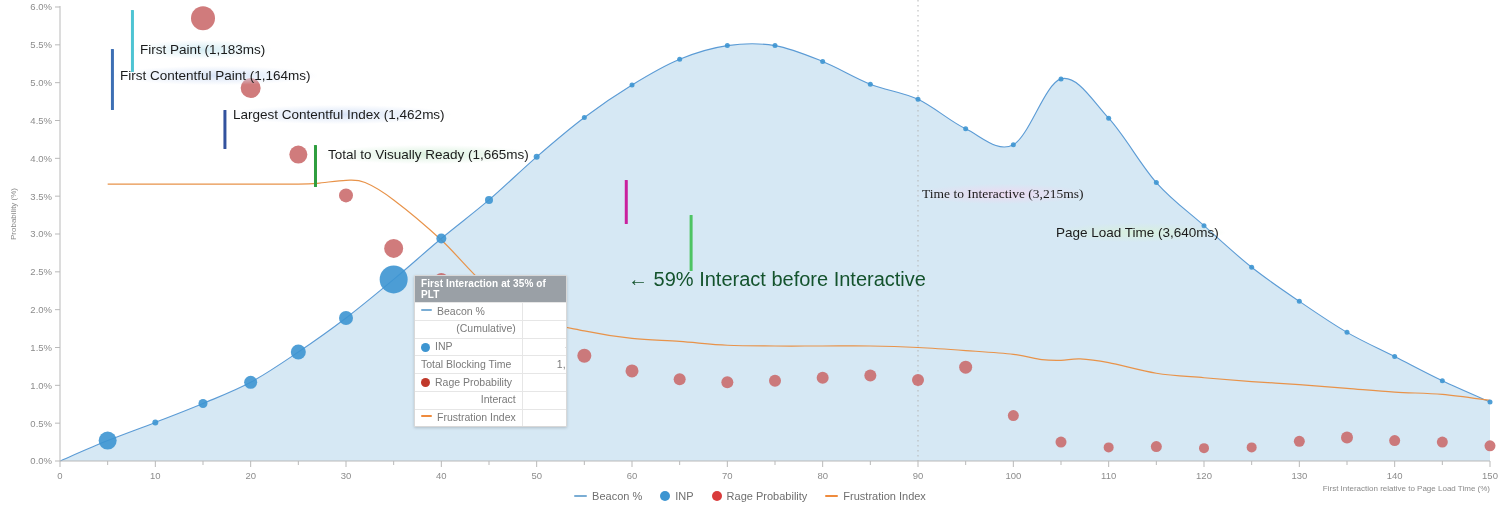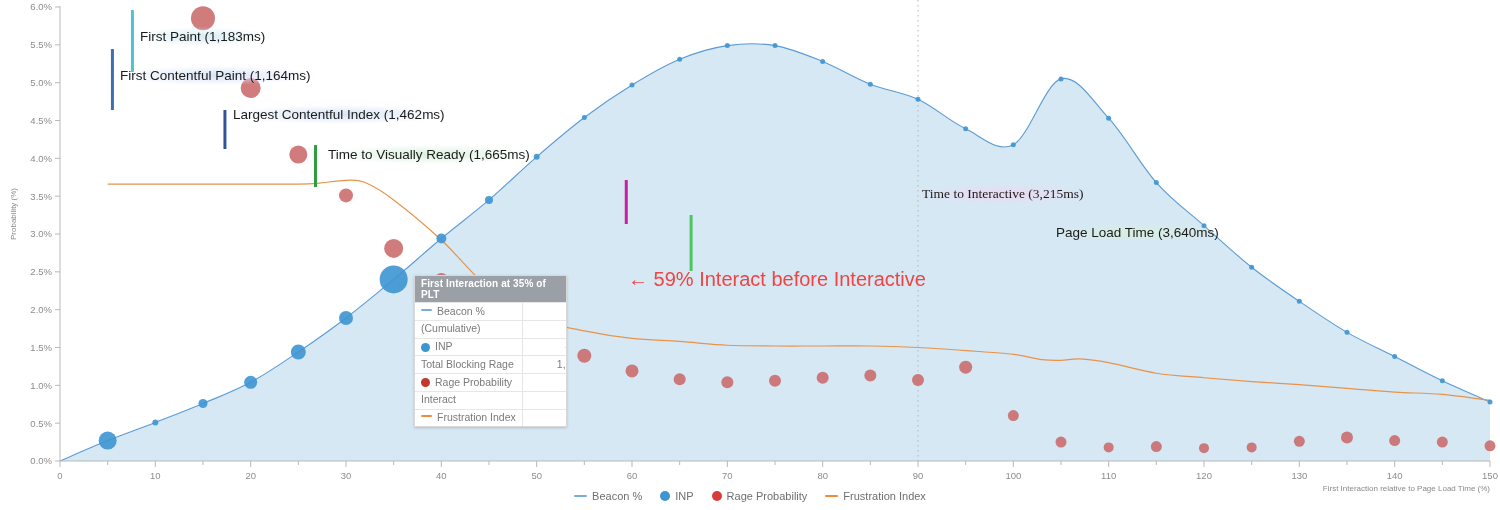--- a/index.html
+++ b/index.html
@@ -35,21 +35,21 @@
     border-radius:9px;
   }
   .annot.glow-blue   {background:radial-gradient(ellipse at center, rgba(214,226,246,.95) 0%, rgba(214,226,246,0) 72%);}
   .annot.glow-cyan   {background:radial-gradient(ellipse at center, rgba(212,236,243,.95) 0%, rgba(212,236,243,0) 72%);}
   .annot.glow-green  {background:radial-gradient(ellipse at center, rgba(216,240,220,.95) 0%, rgba(216,240,220,0) 72%);}
   .annot.glow-purple {background:radial-gradient(ellipse at center, rgba(238,216,240,.95) 0%, rgba(238,216,240,0) 72%);font-family:Liberation Serif, serif;}
 
   .center-annot{
     position:absolute;
     font-size:20px;
-    color:#ef4444;
+    color:#14532d;
     white-space:nowrap;
     font-family:"Liberation Sans",sans-serif;
   }
 
   
   #tooltip{
     position:absolute;
     left:414px;top:275px;
     width:151px;
     background:#ffffff;
@@ -76,21 +76,21 @@
     font-size:10.5px;
     line-height:1.12;
     vertical-align:middle;
     background:#fff;
   }
   #tooltip td.lbl{white-space:nowrap;}
   #tooltip td.val{text-align:right;white-space:nowrap;width:46px;border-left:1px solid #e6e6e6;padding-left:34px;}
   #tooltip .sw{display:inline-block;vertical-align:middle;margin-right:5px;}
   #tooltip .sw.dot{width:9px;height:9px;border-radius:50%;}
   #tooltip .sw.line{width:11px;height:2px;border-radius:1px;position:relative;top:-2px;}
-  #tooltip td.lbl.right{}
+  #tooltip td.lbl.right{text-align:right;}
 
   
   #legend{
     position:absolute;left:0;top:490px;width:1500px;
     display:flex;justify-content:center;align-items:center;gap:18px;
     font-size:11px;color:#6f6f6f;font-family:"Liberation Sans",sans-serif;
   }
   #legend .litem{display:flex;align-items:center;gap:5px;}
   #legend .lsw.dot{width:10px;height:10px;border-radius:50%;display:inline-block;}
   #legend .lsw.line{width:13px;height:2.5px;border-radius:1px;display:inline-block;}
@@ -240,24 +240,24 @@
       <circle cx="1490" cy="401.98" r="2.5" fill="#3d95d1" fill-opacity="0.9"></circle>
       <rect x="130.95333333333332" y="10" width="3" height="62" fill="#4ec4d3" rx="0.5"></rect>
       <rect x="110.93333333333334" y="49" width="3" height="61" fill="#3d6fb4" rx="0.5"></rect>
       <rect x="223.42666666666668" y="110" width="3" height="39" fill="#33529e" rx="0.5"></rect>
       <rect x="313.99333333333334" y="145" width="3" height="42" fill="#2f9e3f" rx="0.5"></rect>
       <rect x="624.78" y="180" width="3" height="44" fill="#c9219e" rx="0.5"></rect>
       <rect x="689.6066666666667" y="215" width="3" height="56" fill="#4ec463" rx="0.5"></rect>
     </svg>
 
   <div id="annot-layer">
-      <div class="annot glow-cyan" style="left: 134px; top: 27px;">First Paint (1,183ms)</div>
+      <div class="annot glow-cyan" style="left: 134px; top: 40px;">First Paint (1,183ms)</div>
       <div class="annot glow-blue" style="left: 114px; top: 66px;">First Contentful Paint (1,164ms)</div>
       <div class="annot glow-blue" style="left: 227px; top: 105px;">Largest Contentful Index (1,462ms)</div>
-      <div class="annot glow-green" style="left: 322px; top: 145px;">Time to Visually Ready (1,665ms)</div>
+      <div class="annot glow-green" style="left: 322px; top: 145px;">Total to Visually Ready (1,665ms)</div>
       <div class="annot glow-purple" style="left: 916px; top: 184px;">Time to Interactive (3,215ms)</div>
       <div class="annot glow-green" style="left: 1010px; top: 223px; margin-left: 40px;">Page Load Time (3,640ms)</div>
     </div>
 
   <div class="center-annot" id="center-annot" style="left: 628px; top: 268px;">← 59% Interact before Interactive</div>
 
   <div id="tooltip">
     <div class="tt-head">First Interaction at 35% of PLT</div>
     <table>
       <tbody id="tooltip-rows">
@@ -267,21 +267,21 @@
           </tr>
           <tr>
             <td class="lbl right"><span>(Cumulative)</span></td>
             <td class="val">8.3%</td>
           </tr>
           <tr>
             <td class="lbl"><span class="sw dot" style="background: rgb(61, 149, 209);"></span><span>INP</span></td>
             <td class="val">408ms</td>
           </tr>
           <tr>
-            <td class="lbl"><span>Total Blocking Rage</span></td>
+            <td class="lbl"><span>Total Blocking Time</span></td>
             <td class="val">1,619ms</td>
           </tr>
           <tr>
             <td class="lbl"><span class="sw dot" style="background: rgb(192, 57, 43);"></span><span>Rage Probability</span></td>
             <td class="val">37.7%</td>
           </tr>
           <tr>
             <td class="lbl right"><span>Interact</span></td>
             <td class="val">2.53x</td>
           </tr>

